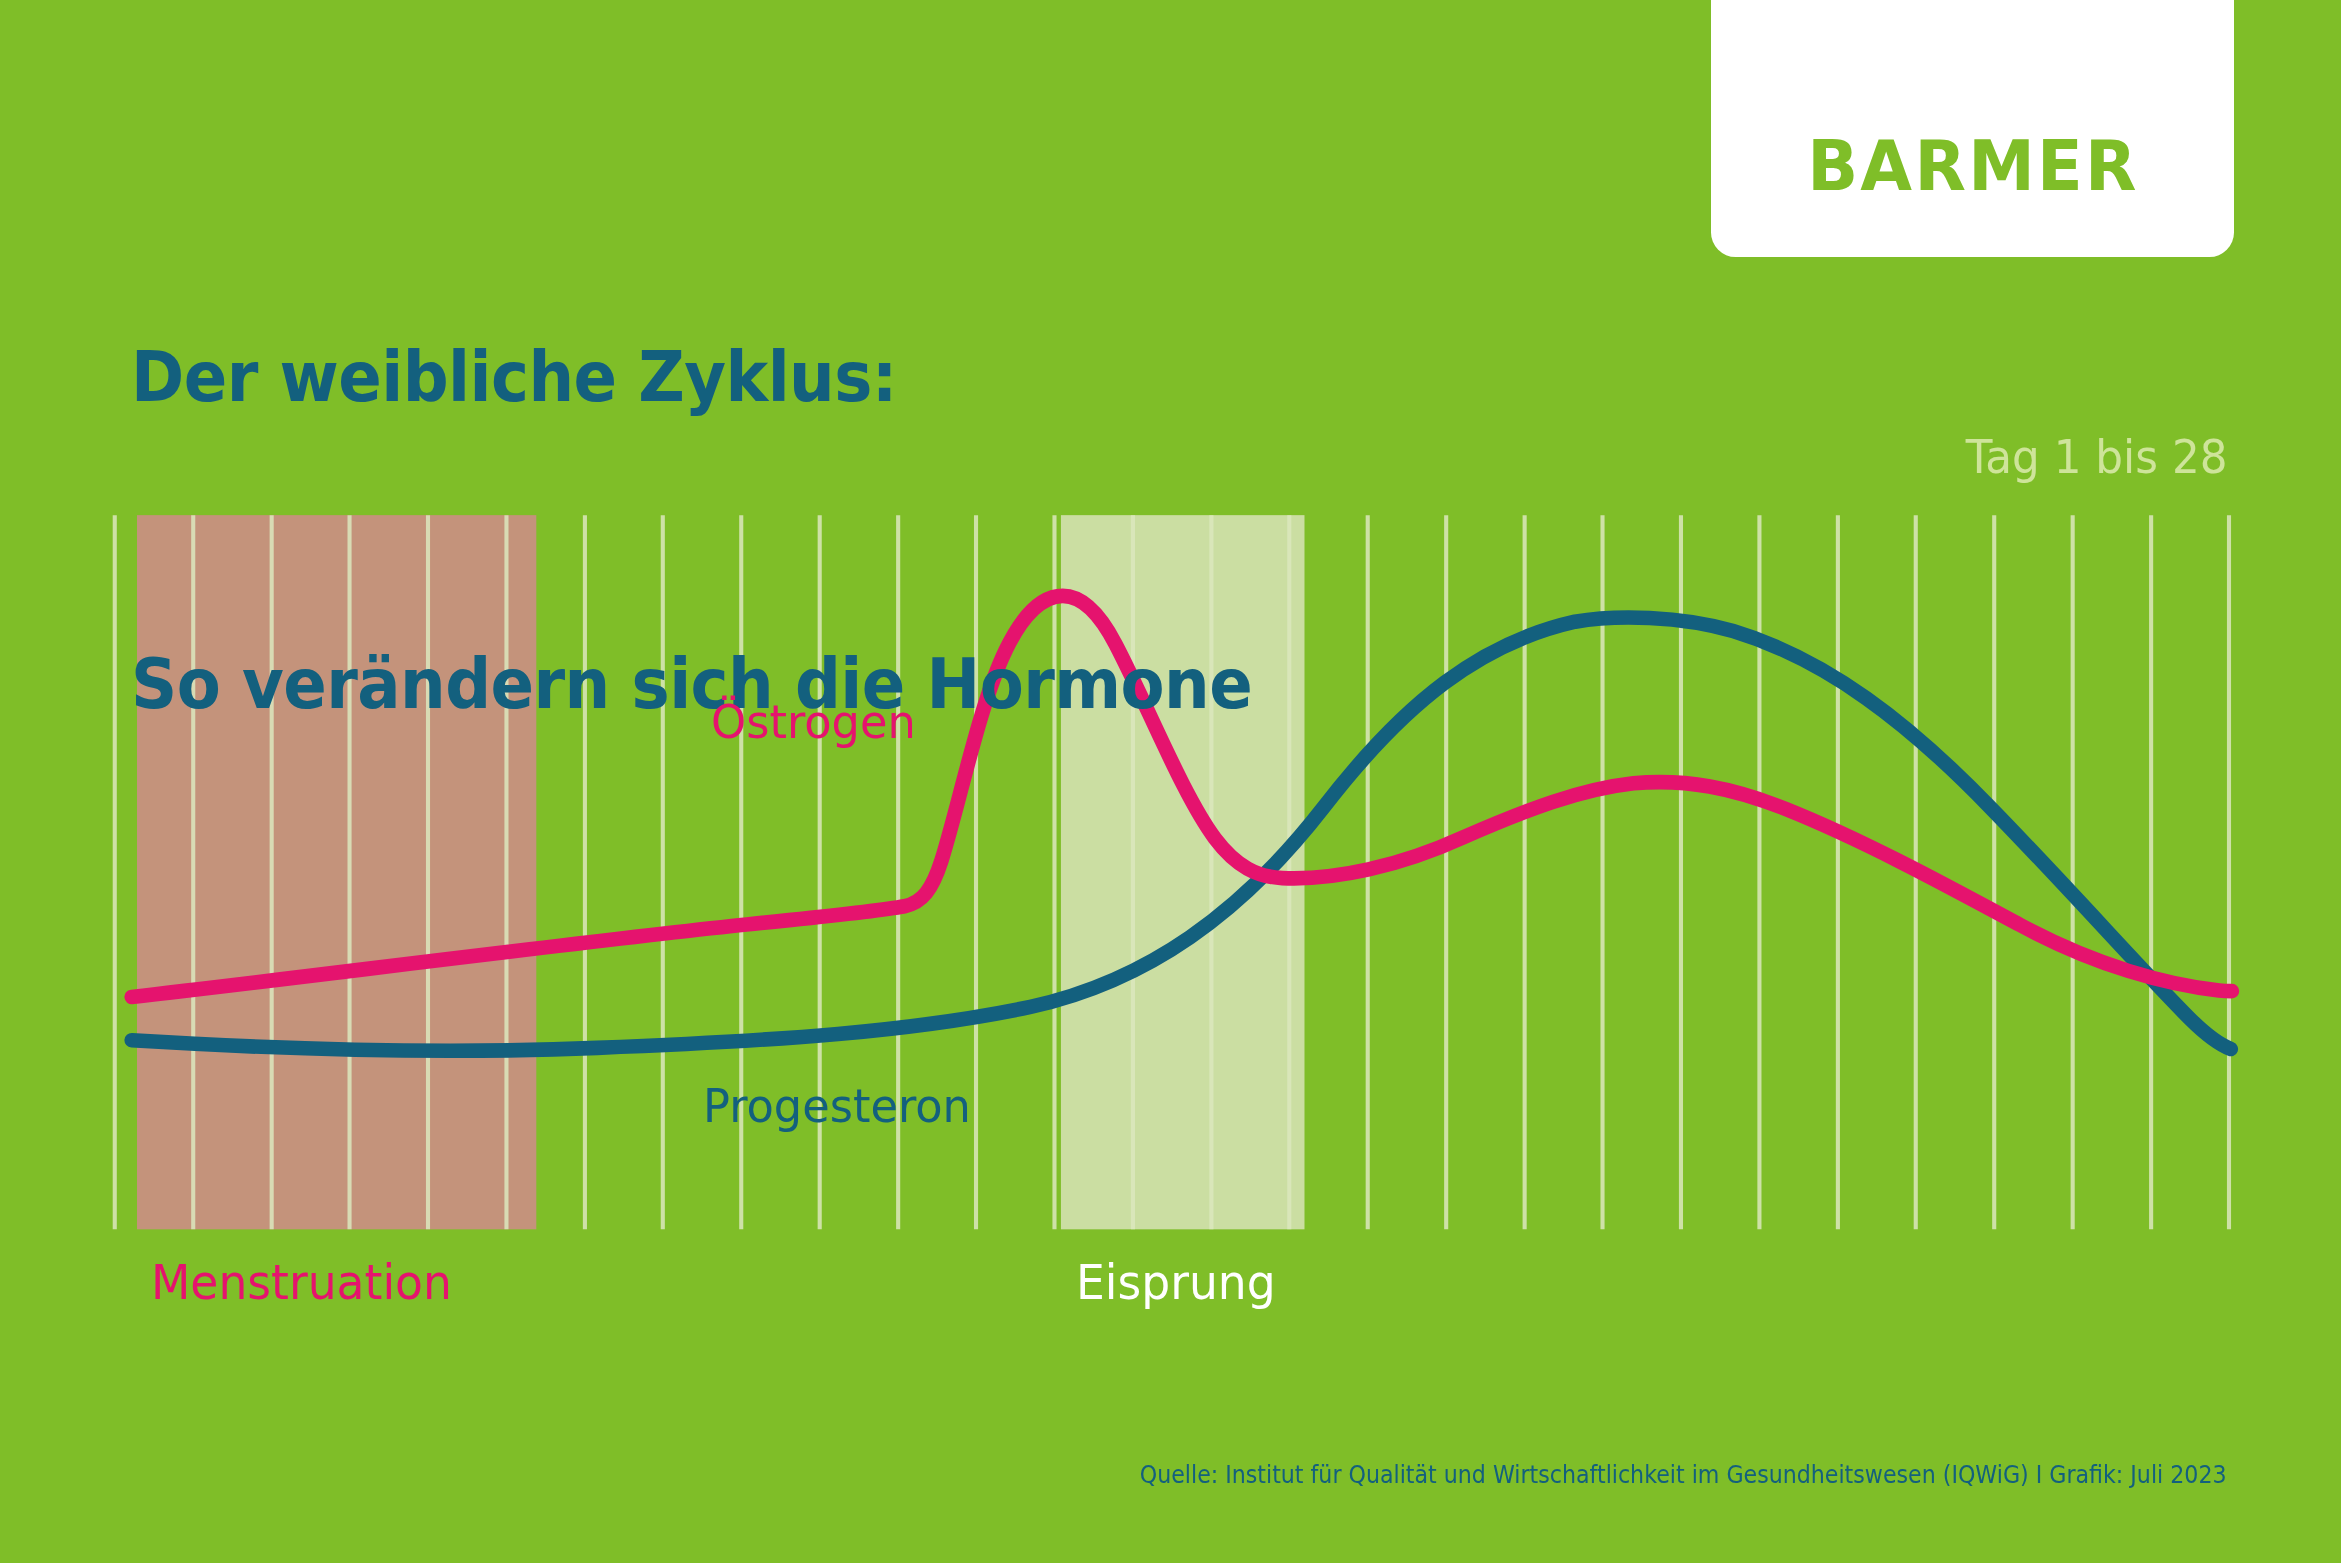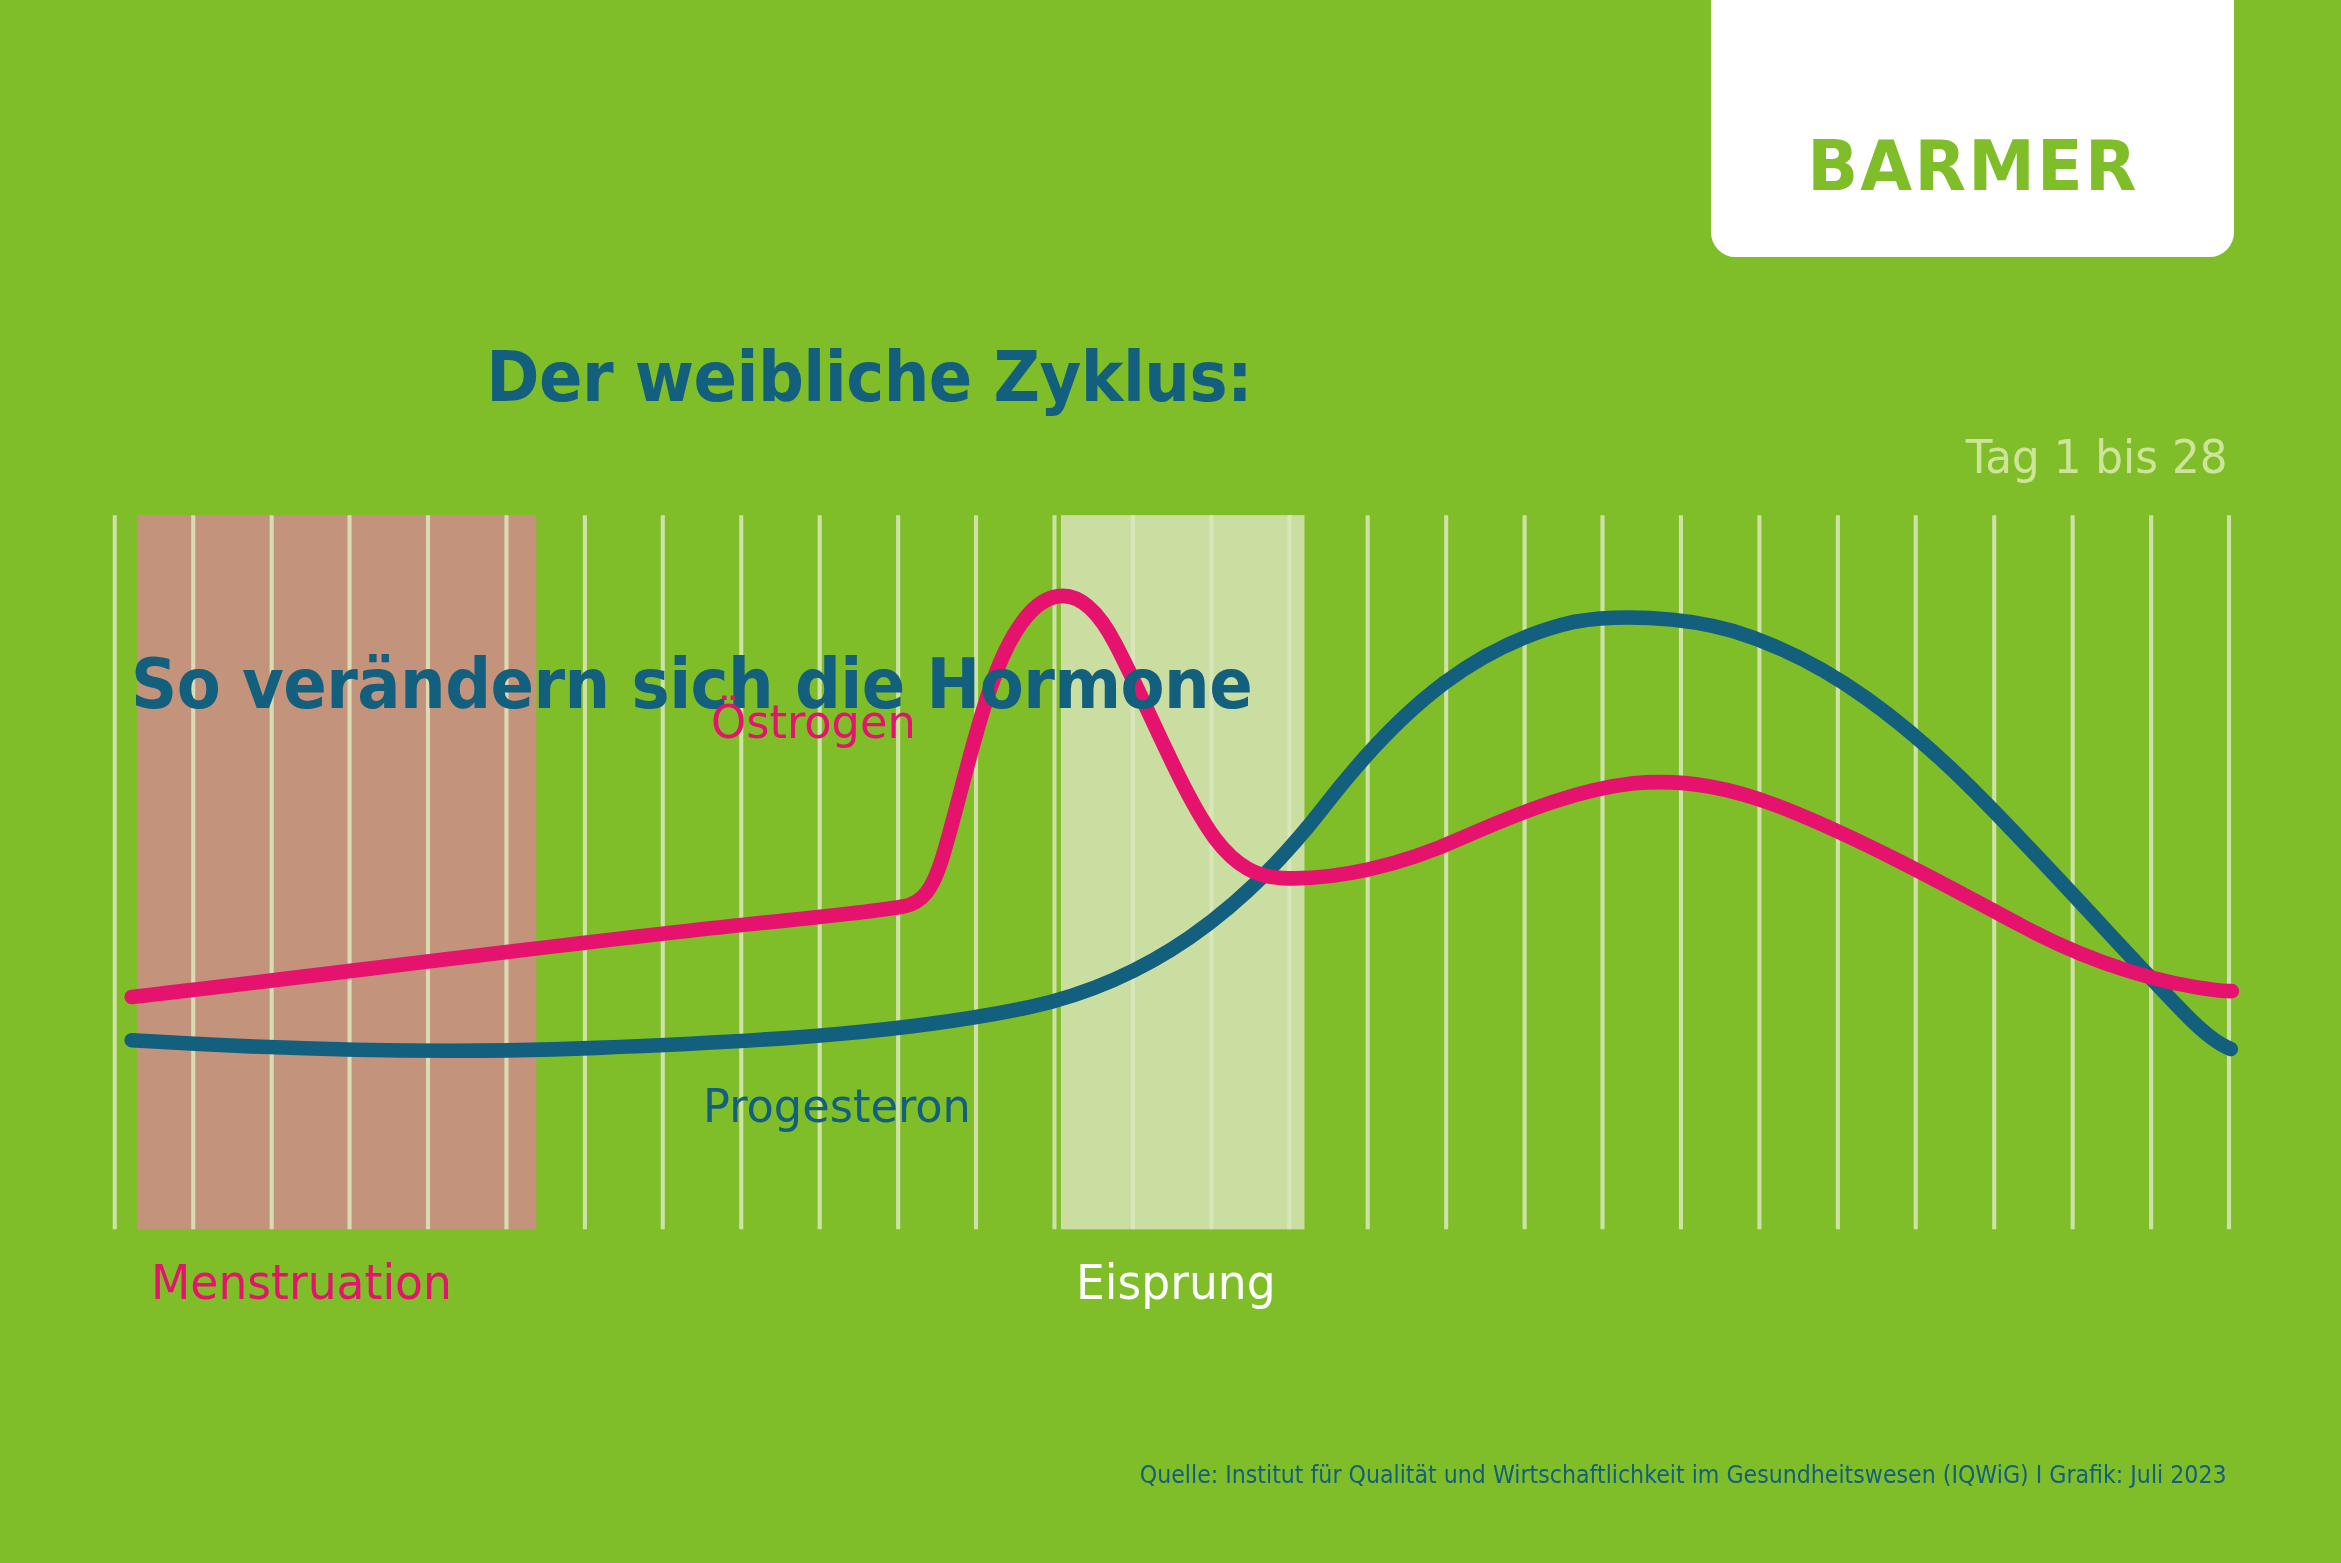--- a/index.html
+++ b/index.html
@@ -12,21 +12,20 @@
     font-family: "DejaVu Sans", sans-serif;
     overflow: hidden;
   }
 
   #infographic {
     position: relative;
     width: 2342px;
     height: 1563px;
     background: #7FBE28;
     overflow: hidden;
-    text-align: right;
   }
 
   
   .logo-panel {
     position: absolute;
     left: 1711px;
     top: -11.7px;
     width: 523px;
     height: 269px;
     background: #FFFFFF;

